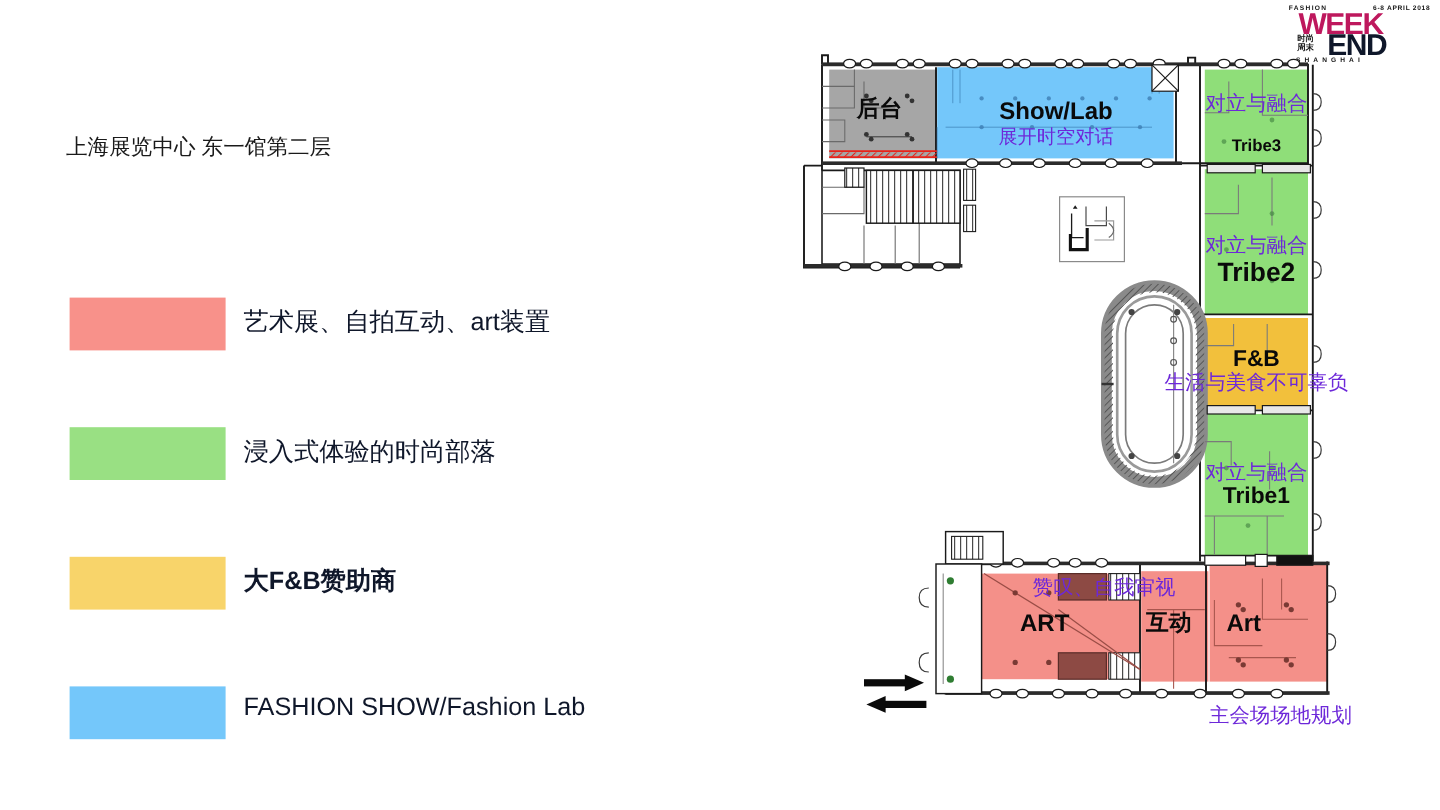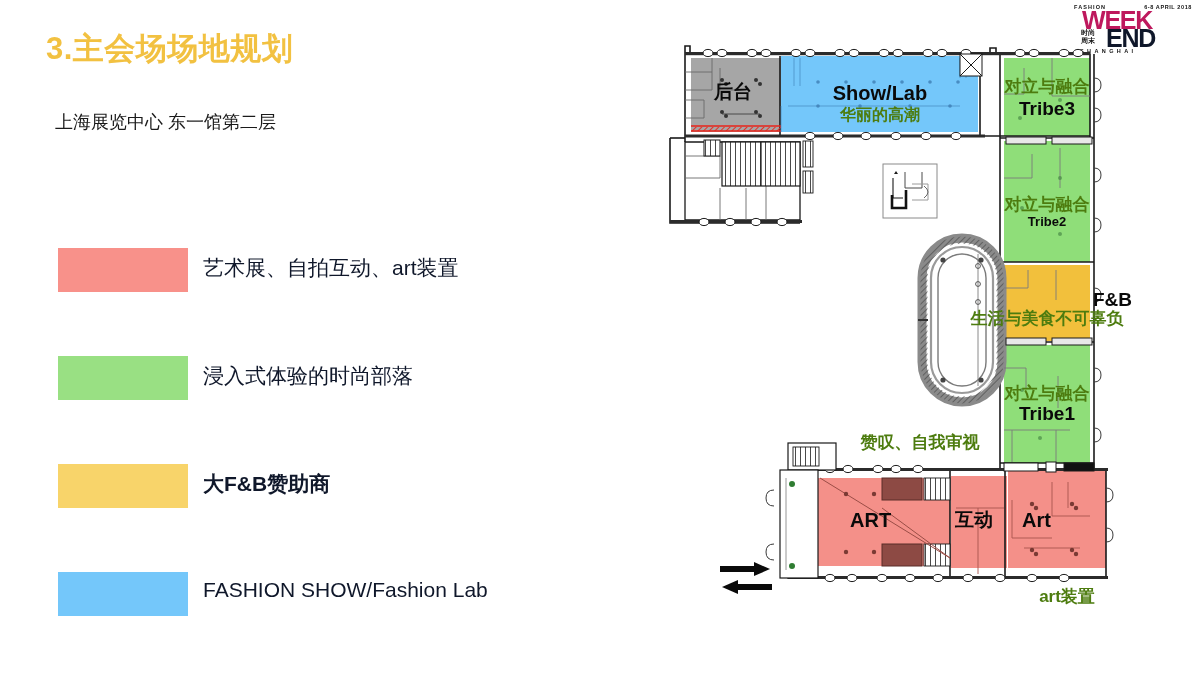--- a/index.html
+++ b/index.html
@@ -36,21 +36,21 @@
   .legend-row.r1 .legend-label{top:6px;}
   .legend-row.r2 .legend-label{top:6px;}
   .legend-row.r3 .legend-label{top:6px;font-weight:600;}
   .legend-row.r4 .legend-label{top:6px;}
 
   
   .plan{position:absolute;left:660px;top:38px;width:540px;height:625px;}
   .plan svg{display:block;}
 
   .zlabel{position:absolute;white-space:nowrap;text-align:center;line-height:1.05;}
-  .zlabel .cn-red{color:#4d7c0f;font-weight:bold;}
+  .zlabel .cn-red{color:#6d28d9;font-weight:normal;}
   .zlabel .en-blk{color:#0a0a0a;font-weight:bold;}
 
   .arrows{position:absolute;left:718px;top:558px;width:56px;height:44px;}
 </style>
 </head>
 <body>
 
 <div class="slide">
 
   <div class="logo">
@@ -60,21 +60,20 @@
     </div>
     <div class="lg-week">WEEK</div>
     <div class="lg-cn">
       <div>时尚</div>
       <div>周末</div>
     </div>
     <div class="lg-end">END</div>
     <div class="lg-sh">SHANGHAI</div>
   </div>
 
-  <div class="title">3.主会场场地规划</div>
   <div class="subtitle">
     <div>上海展览中心 东一馆第二层</div>
   </div>
 
   <div class="legend">
     <div class="legend-row r1">
       <div class="swatch" style="background:#F8918A"></div>
       <div class="legend-label">艺术展、自拍互动、art装置</div>
     </div>
     <div class="legend-row r2">
@@ -400,61 +399,61 @@
         <rect x="386" y="424" width="10" height="10" fill="#fff" stroke="#1a1a1a" stroke-width="1"></rect>
       </g>
     </svg>
 
     <div class="zlabel" style="left:54px;top:44px;">
       <span class="en-blk" style="font-size:19px;">后台</span>
     </div>
 
     <div class="zlabel" style="left:165px;top:45px;width:110px;">
       <div class="en-blk" style="font-size:20px;">Show/Lab</div>
-      <div class="cn-red" style="font-size:16px;margin-top:3px;">华丽的高潮</div>
+      <div class="cn-red" style="font-size:16px;margin-top:3px;">展开时空对话</div>
     </div>
 
     <div class="zlabel" style="left:332px;top:40px;width:110px;">
       <div class="cn-red" style="font-size:17px;">对立与融合</div>
-      <div class="en-blk" style="font-size:19px;margin-top:3px;">Tribe3</div>
+      <div class="en-blk" style="font-size:14px;margin-top:18px;">Tribe3</div>
     </div>
 
     <div class="zlabel" style="left:332px;top:158px;width:110px;">
       <div class="cn-red" style="font-size:17px;">对立与融合</div>
-      <div class="en-blk" style="font-size:13px;margin-top:1px;">Tribe2</div>
+      <div class="en-blk" style="font-size:22px;margin-top:1px;">Tribe2</div>
     </div>
 
     <div class="zlabel" style="left:302px;top:252px;width:170px;">
-      <div class="en-blk" style="font-size:19px;text-align:right;">F&amp;B</div>
+      <div class="en-blk" style="font-size:19px;">F&amp;B</div>
       <div class="cn-red" style="font-size:17px;margin-top:0;">生活与美食不可辜负</div>
     </div>
 
     <div class="zlabel" style="left:332px;top:347px;width:110px;">
       <div class="cn-red" style="font-size:17px;">对立与融合</div>
       <div class="en-blk" style="font-size:19px;margin-top:1px;">Tribe1</div>
     </div>
 
     <div class="zlabel" style="left:185px;top:396px;width:150px;">
-      <div class="cn-red" style="font-size:17px;">赞叹、自我审视</div>
+      <div class="cn-red" style="font-size:17px;margin-top:47px;">赞叹、自我审视</div>
     </div>
 
     <div class="zlabel" style="left:190px;top:472px;">
       <span class="en-blk" style="font-size:20px;">ART</span>
     </div>
 
     <div class="zlabel" style="left:295px;top:472px;">
       <span class="en-blk" style="font-size:19px;">互动</span>
     </div>
 
     <div class="zlabel" style="left:362px;top:472px;">
       <span class="en-blk" style="font-size:20px;">Art</span>
     </div>
 
     <div class="zlabel" style="left:332px;top:550px;width:150px;">
-      <div class="cn-red" style="font-size:17px;">art装置</div>
+      <div class="cn-red" style="font-size:17px;">主会场场地规划</div>
     </div>
   </div>
 
   <div class="arrows">
     <svg width="56" height="44" viewBox="0 0 56 44">
       <g>
         <rect x="2" y="8" width="36" height="6" fill="#0a0a0a"></rect>
         <path d="M36 4 L52 11 L36 18 Z" fill="#0a0a0a"></path>
       </g>
       <g>

